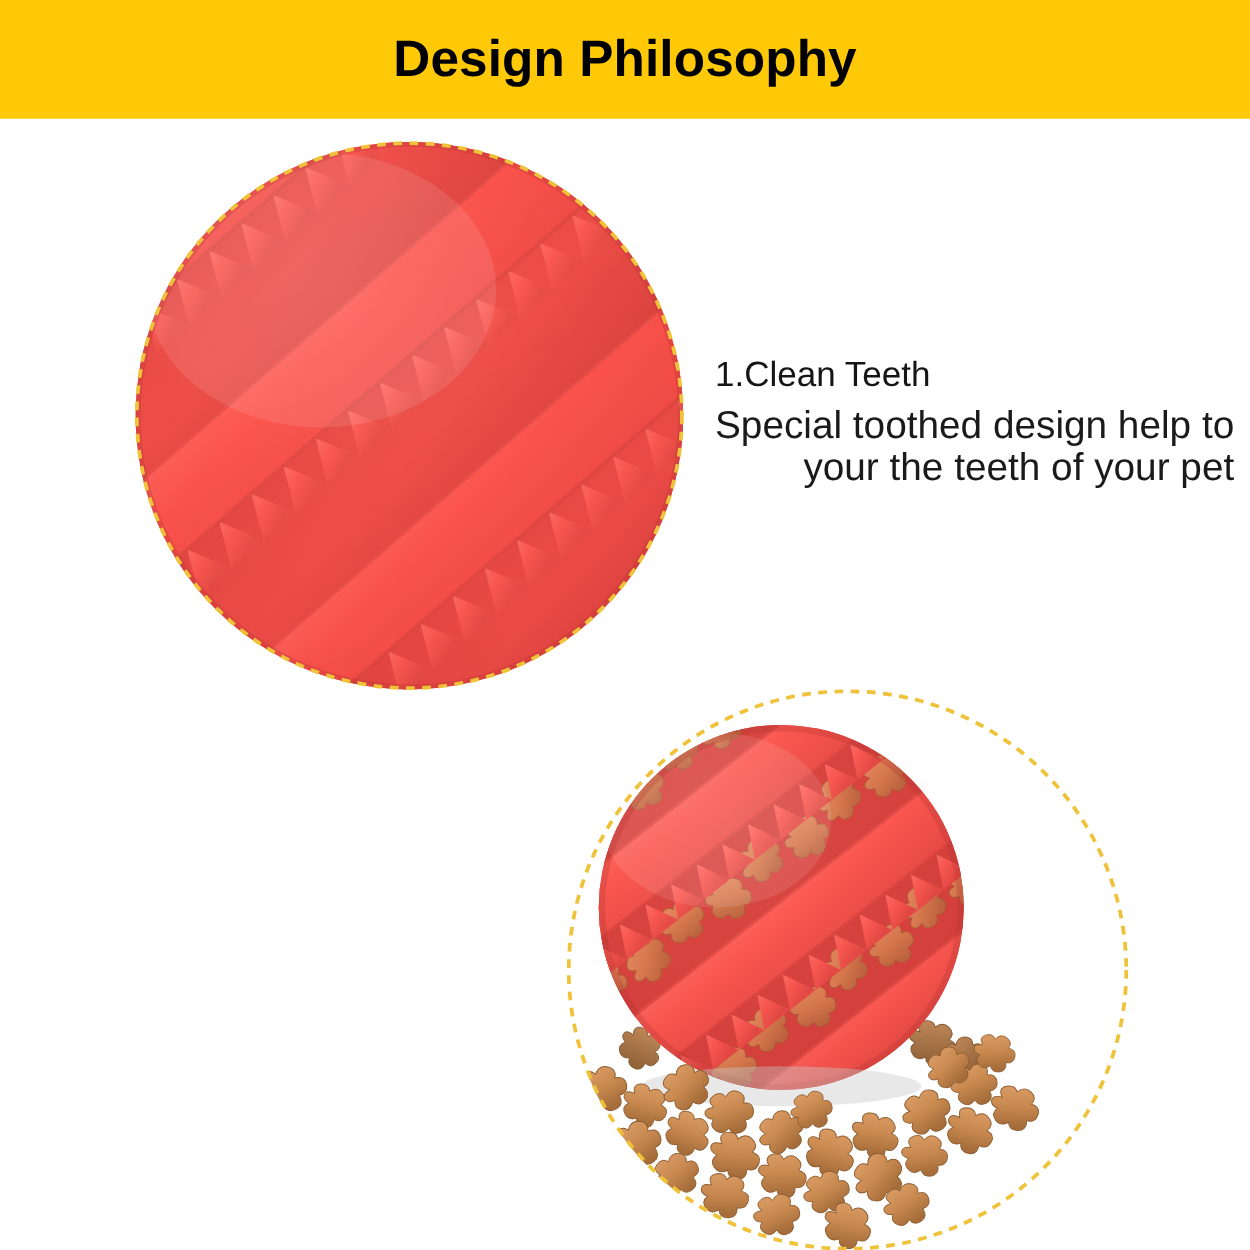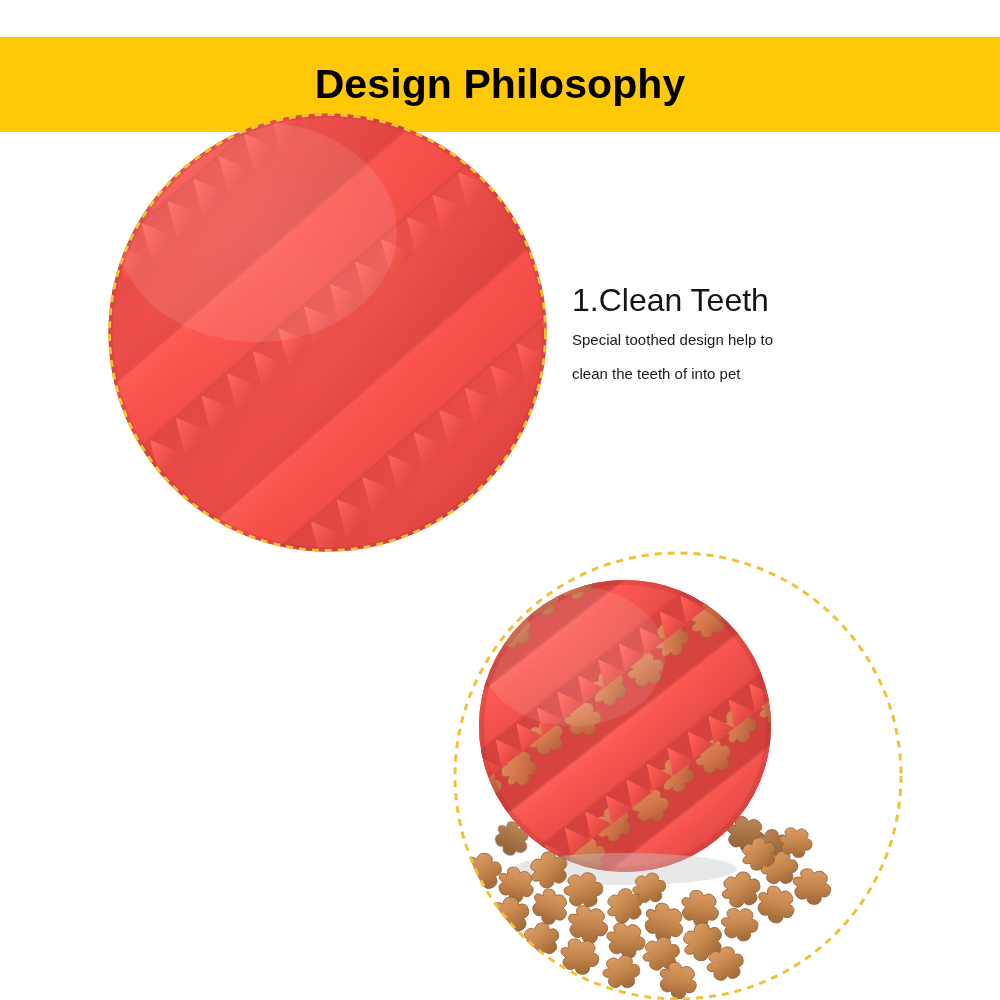--- a/index.html
+++ b/index.html
@@ -18,46 +18,46 @@
 
   
   #header-band {
     position: absolute;
     left: 0; top: 0;
     width: 1000px; height: 95px;
     background: var(--banner, #ffc907);
     display: flex;
     align-items: center;
     justify-content: center;
-    margin-top: 37px;
   }
   #header-title {
     font-size: 41px;
     font-weight: bold;
     color: #000000;
     letter-spacing: 0.1px;
     line-height: 1;
     white-space: nowrap;
   }
 
   
   .feature-text { position: absolute; color: #111111; }
   .feature-heading {
-    font-size: 32px;
+    font-size: 28px;
     line-height: 34px;
     font-weight: 400;
     color: #151515;
     white-space: nowrap;
     margin-bottom: 6px;
   }
   .feature-body {
-    font-size: 15px;
+    font-size: 31px;
     line-height: 34px;
     color: #1a1a1a;
     white-space: nowrap;
+    text-align: right;
   }
 
   #feature-1 { left: 572px; top: 283px; }
   #feature-2 { left: 71px; top: 664px; }
 
   
   .photo-circle {
     position: absolute;
     border-radius: 50%;
     overflow: visible;
@@ -298,21 +298,21 @@
     </svg>
 
     <svg class="dashed-ring" viewBox="0 0 441 441">
       <circle cx="220.5" cy="220.5" r="218" fill="none" stroke="#efc23a" stroke-width="3" stroke-dasharray="7 6" stroke-linecap="butt"></circle>
     </svg>
   </div>
 
   <div id="feature-1" class="feature-text">
     <div class="feature-heading">1.Clean Teeth</div>
     <div class="feature-body">Special toothed design help to</div>
-    <div class="feature-body">clean the teeth of into pet</div>
+    <div class="feature-body">your the teeth of your pet</div>
   </div>
 
 
   <div id="photo-2" class="photo-circle">
     <svg class="ball-photo" width="450" height="450" viewBox="0 0 450 450">
       <defs>
         <clipPath id="clip2">
             <circle cx="225" cy="225" r="224"></circle>
           </clipPath>
         <clipPath id="ballclip2">

